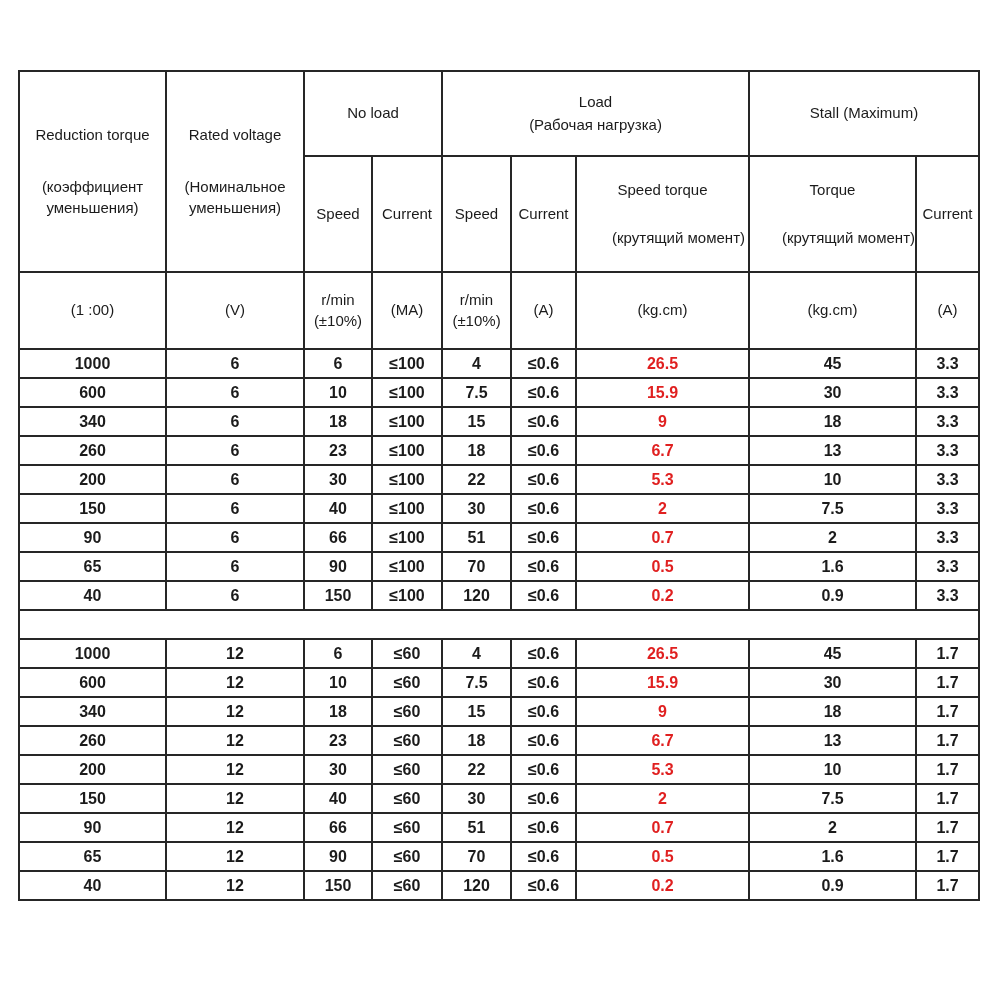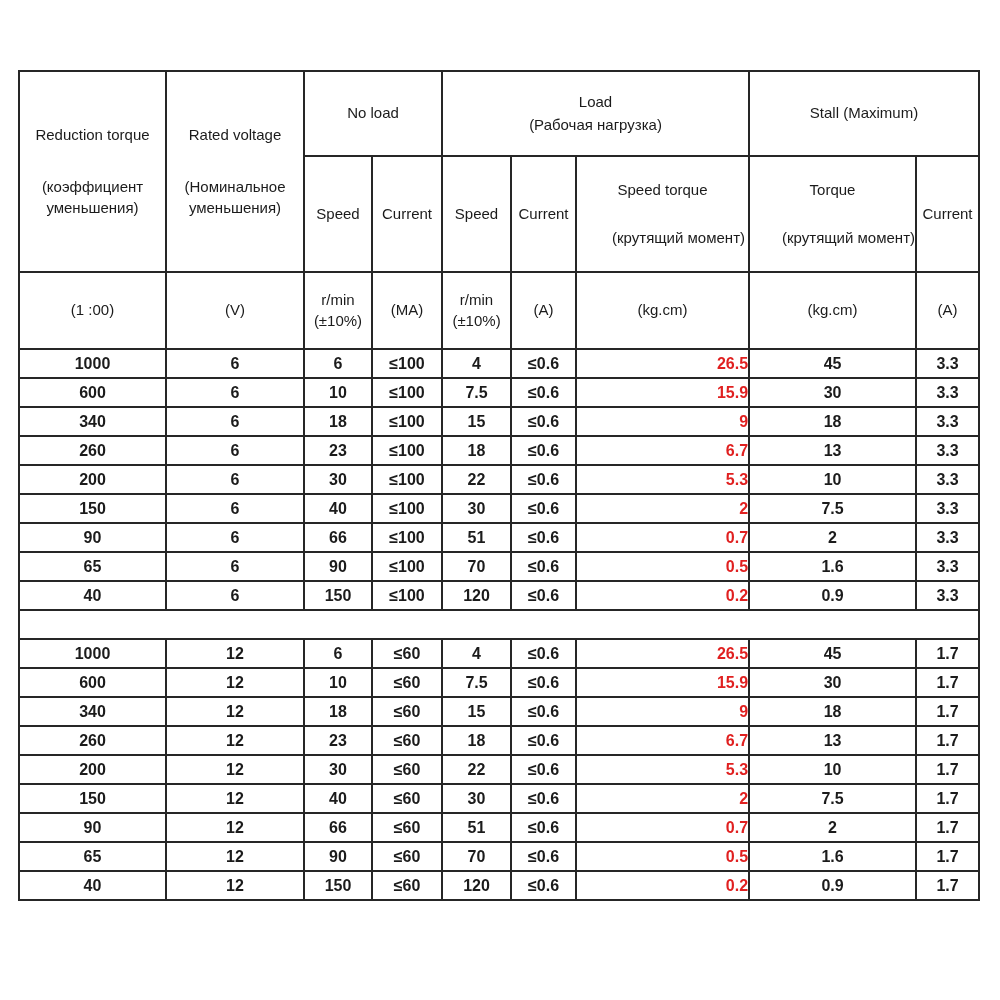--- a/index.html
+++ b/index.html
@@ -45,21 +45,21 @@
   .spec thead th .ru { line-height: 1.4; }
   .gap-sm { margin-top: 30px; }
   .gap-md { margin-top: 2px; }
   .gap-lg { margin-top: 27px; padding-left: 32px; }
 
   .spec tbody td {
     font-weight: bold;
     font-size: 16px;
     height: 29px;
   }
-  .spec tbody td.torque-red { color: var(--torque-red); text-align: right; }
+  .spec tbody td.torque-red { color: var(--torque-red); }
 
   .spec tr.separator-row td {
     height: 29px;
     background: var(--bg);
   }
   .units-cell div { line-height: 1.35; }
 </style>
 </head>
 <body>
 

